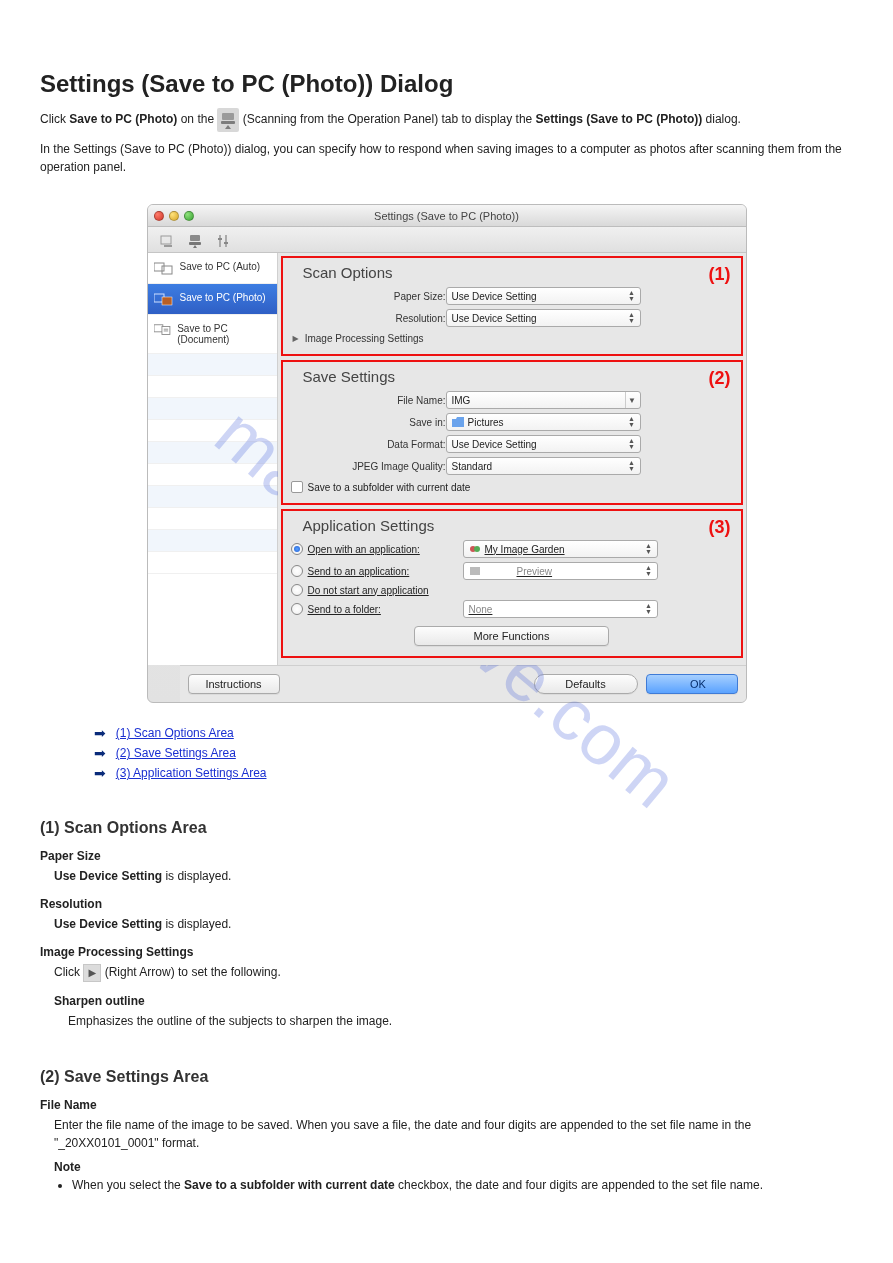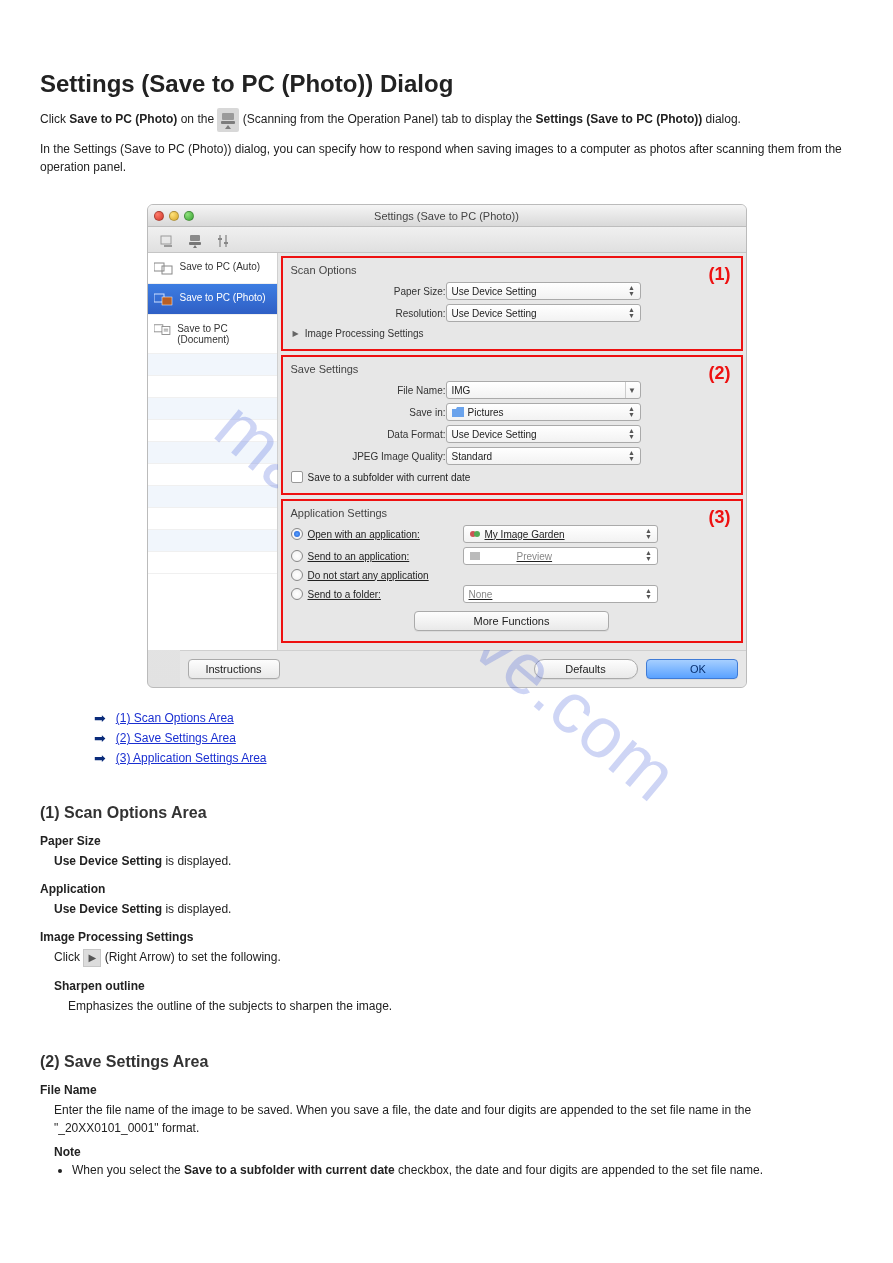--- a/index.html
+++ b/index.html
@@ -27,21 +27,21 @@
   .sidebar { width:130px; background:#fff; border-right:1px solid #d0d0d0; min-height:360px; }
   .side-item { display:flex; align-items:flex-start; gap:6px; padding:8px 6px; font-size:10px; color:#333; border-bottom:1px solid #f0f0f0; }
   .side-item .side-ic { width:20px; height:14px; }
   .side-item.selected { background:linear-gradient(#3d7de2,#2f5fc5); color:#fff; }
   .side-stripes { }
   .side-stripes div { height:22px; border-bottom:1px solid #f0f0f0; }
   .side-stripes div:nth-child(odd){ background:#f1f6fc; }
 
   .main { flex:1; background:#e7e7e7; padding:3px; position:relative; }
   .group { border:2px solid #e11; background:#e7e7e7; padding:6px 8px 10px 8px; margin-bottom:4px; position:relative; }
-  .group-title { font-size:11px; color:#444; margin-bottom:6px; }
+  .group-title { font-size:15px; color:#444; margin-bottom:6px;margin-left:12px; }
   .row { display:flex; align-items:center; margin:4px 0; }
   .row label { width:155px; text-align:right; font-size:10px; color:#333; }
   .dropdown, .textfield { width:195px; height:18px; background:linear-gradient(#fff,#f2f2f2); border:1px solid #aaa; border-radius:3px; font-size:10px; padding:0 5px; display:flex; align-items:center; position:relative; }
   .dropdown .spin { position:absolute; right:1px; top:0; bottom:0; width:14px; display:flex; flex-direction:column; justify-content:center; align-items:center; font-size:7px; color:#555; line-height:6px; }
   .dropdown.muted { background:#ffffff; color:#888;gap:32px; }
   .textfield .ddarrow { position:absolute; right:1px; top:0; bottom:0; width:14px; display:flex; align-items:center; justify-content:center; font-size:8px; color:#555; border-left:1px solid #ccc; }
   .ips-row { display:flex; align-items:center; gap:6px; font-size:10px; color:#333; padding-left:2px; margin-top:6px; }
   .tri { font-size:8px; color:#666; }
   .chk-row { display:flex; align-items:center; gap:5px; font-size:10px; margin-top:6px; }
   .chk { width:12px; height:12px; border:1px solid #999; border-radius:2px; background:#fff; }
@@ -316,21 +316,21 @@
     </div>
   </div>
 
   <div class="section-h">(1) Scan Options Area</div>
 
   <div class="term">Paper Size</div>
   <div class="term-desc">
     <b>Use Device Setting</b> is displayed.
   </div>
 
-  <div class="term">Application</div>
+  <div class="term">Resolution</div>
   <div class="term-desc">
     <b>Use Device Setting</b> is displayed.
   </div>
 
   <div class="term">Image Processing Settings</div>
   <div class="term-desc">
     <span>Click </span>
     <span class="collapse-btn">▶</span>
     <span> (Right Arrow) to set the following.</span>
   </div>

